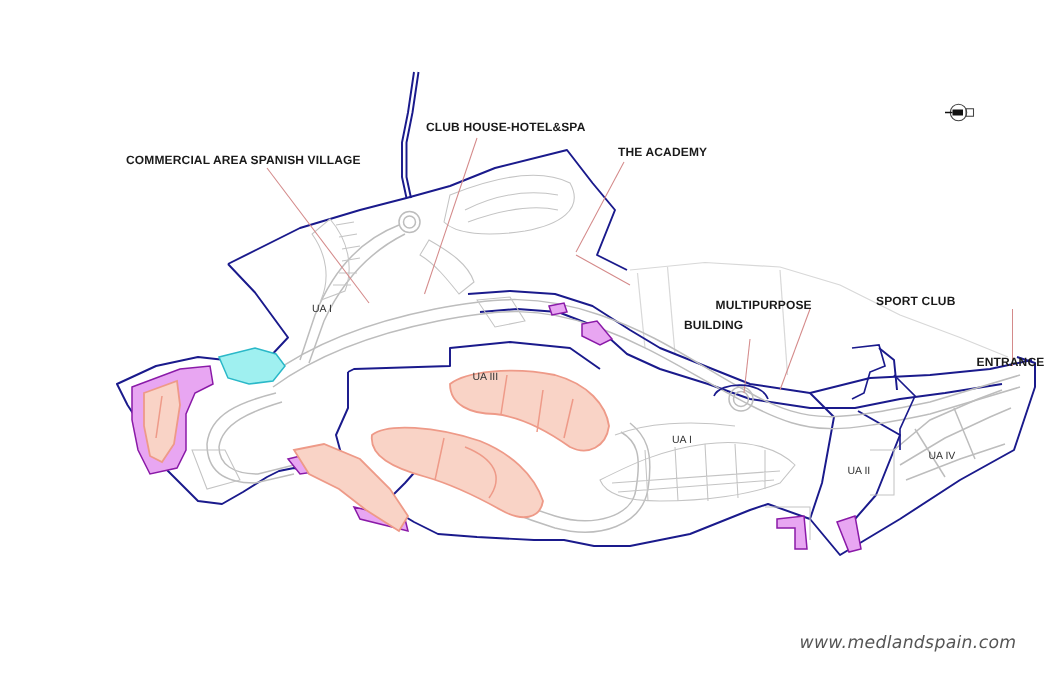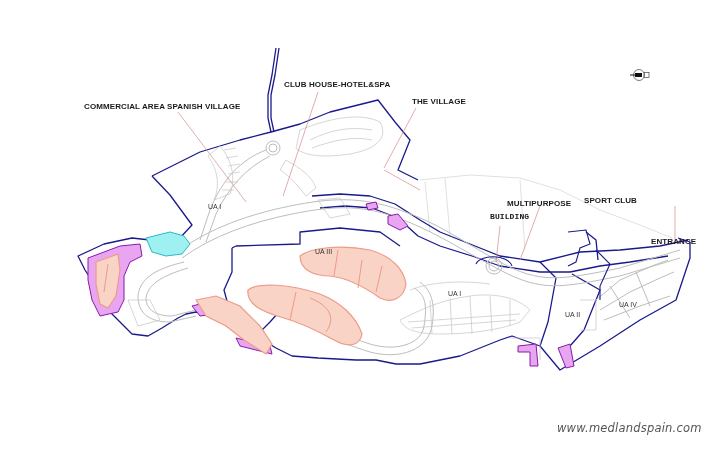--- a/index.html
+++ b/index.html
@@ -1,20 +1,20 @@
 <!DOCTYPE html>
 <html><head>
 <meta charset="utf-8">
 <style>
   html, body { margin: 0; padding: 0; background: #ffffff; }
   body { width: 705px; height: 454px; overflow: hidden; position: relative; font-family: "Liberation Sans", sans-serif; }
   #map { position: absolute; left: 0; top: 0; width: 705px; height: 454px; }
   .lbl { position: absolute; font-family: "Liberation Sans", sans-serif; font-weight: bold; font-size: 8px; color: #1a1a1a; letter-spacing: 0.1px; white-space: nowrap; line-height: 12px; }
   .zone { position: absolute; font-family: "Liberation Sans", sans-serif; font-size: 7px; color: #333; white-space: nowrap; }
-  .watermark { position: absolute; left: 533px; top: 421px; font-family: "DejaVu Sans", sans-serif; font-style: italic; font-size: 11.5px; color: #555; letter-spacing: 0.2px; margin-left: 24px; }
+  .watermark { position: absolute; left: 533px; top: 421px; font-family: "DejaVu Sans", sans-serif; font-style: italic; font-size: 11.5px; color: #555; letter-spacing: 0.2px; }
   .compass { position: absolute; left: 628px; top: 68px; width: 24px; height: 14px; }
 </style>
 </head>
 <body>
 
 <svg id="map" viewBox="0 0 705 454" xmlns="http://www.w3.org/2000/svg">
 
   <rect x="0" y="0" width="705" height="454" fill="#ffffff"></rect>
 
   <g fill="none" stroke="#d8d8d8" stroke-width="0.8">
@@ -139,23 +139,23 @@
 
 <svg class="compass" viewBox="0 0 24 14" xmlns="http://www.w3.org/2000/svg">
   <circle cx="11" cy="7" r="5.5" fill="none" stroke="#444" stroke-width="0.7"></circle>
   <rect x="7" y="5" width="7" height="4" fill="#111"></rect>
   <line x1="2" y1="7" x2="7" y2="7" stroke="#111" stroke-width="1"></line>
   <rect x="16" y="4.5" width="5" height="5" fill="none" stroke="#444" stroke-width="0.7"></rect>
 </svg>
 
 <div class="lbl" style="left:84px; top:101px;">COMMERCIAL AREA SPANISH VILLAGE</div>
 <div class="lbl" style="left:284px; top:79px;">CLUB HOUSE-HOTEL&amp;SPA</div>
-<div class="lbl" style="left:412px; top:96px;">THE VILLAGE</div>
-<div class="lbl" style="left:477px; top:198px;margin-left:30px;">MULTIPURPOSE</div>
-<div class="lbl" style="left:490px; top:211px;font-family:Liberation Mono, monospace;">BUILDING</div>
+<div class="lbl" style="left:412px; top:96px;">THE ACADEMY</div>
+<div class="lbl" style="left:477px; top:198px;">MULTIPURPOSE</div>
+<div class="lbl" style="left:456px; top:211px;">BUILDING</div>
 <div class="lbl" style="left:556px; top:195px;padding-left:28px;">SPORT CLUB</div>
 <div class="lbl" style="left:651px; top:195px;margin-top:41px;">ENTRANCE</div>
 
 <div class="zone" style="left:208px; top:203px;">UA I</div>
 <div class="zone" style="left:315px; top:248px;">UA III</div>
 <div class="zone" style="left:448px; top:290px;">UA I</div>
 <div class="zone" style="left:565px; top:311px;">UA II</div>
 <div class="zone" style="left:619px; top:301px;">UA IV</div>
 
 <div class="watermark">www.medlandspain.com</div>

